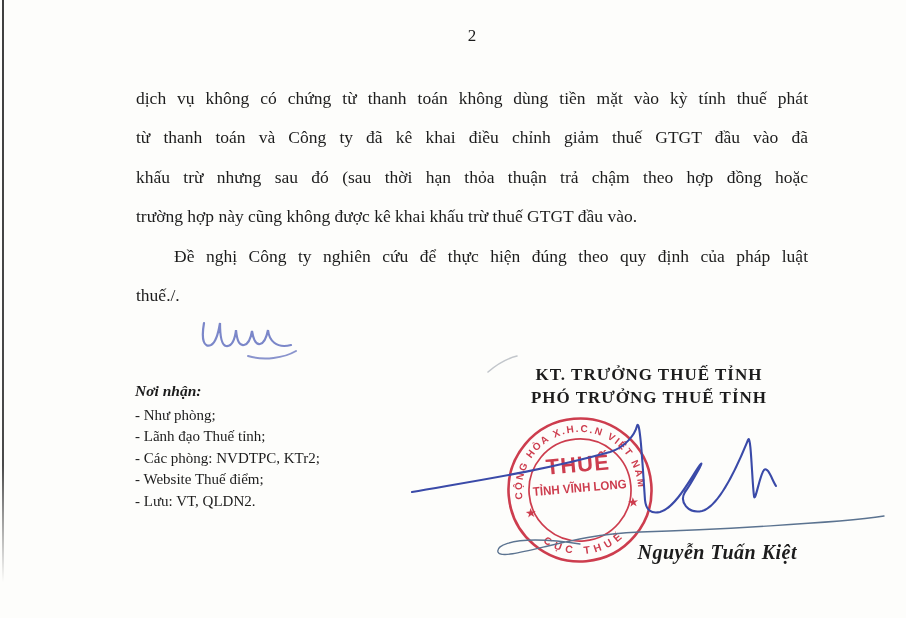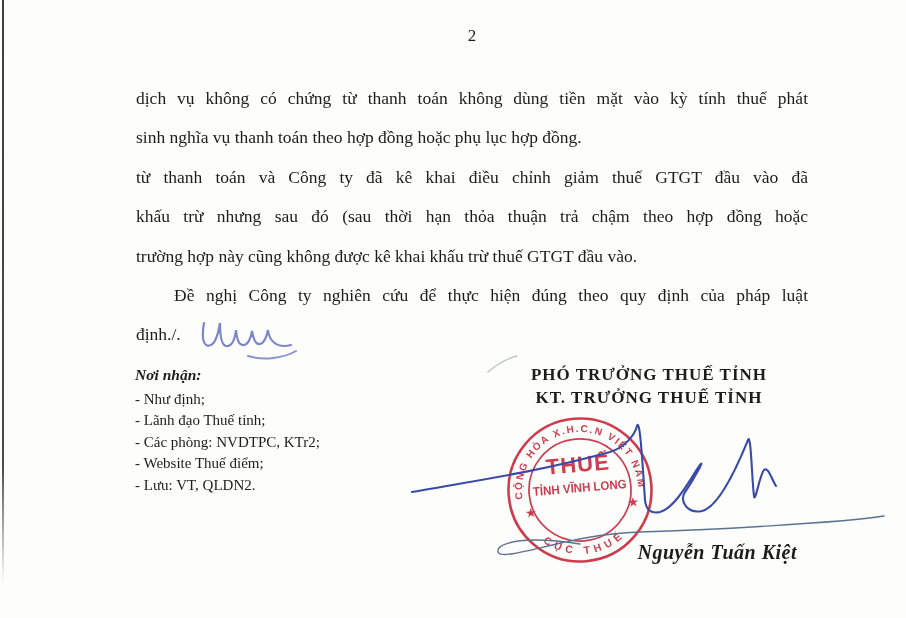--- a/index.html
+++ b/index.html
@@ -21,21 +21,21 @@
   }
   .body-text{
     position:absolute;left:136px;top:72px;width:672px;
     font-size:17.5px;line-height:25.4px;
   }
   .body-text p{margin:0 0 11px 0;}
   .ln{text-align:justify;text-align-last:justify;margin-top:14px;}
   .ln.last{text-align:left;text-align-last:left;}
   .ln.indent{text-indent:38px;}
   .recipients{
-    position:absolute;left:135px;top:364px;
+    position:absolute;left:135px;top:380px;
     font-size:15px;line-height:21.5px;
   }
   .recipients .title{font-weight:bold;font-style:italic;font-size:15.5px;margin-bottom:3px;}
   .sig-titles{
     position:absolute;left:488px;top:364px;width:322px;
     text-align:center;font-weight:bold;font-size:17px;
     line-height:22.5px;letter-spacing:1px;
   }
   .signer-name{
     position:absolute;left:497px;top:541px;width:300px;
@@ -54,45 +54,44 @@
 
 <div class="page">
 
   <div class="scan-line"></div>
 
   <div class="page-number">2</div>
 
   <div class="body-text">
     <p>
       <span class="ln" style="display:block">dịch vụ không có chứng từ thanh toán không dùng tiền mặt vào kỳ tính thuế phát</span>
-      <span class="ln last" style="display:block">sinh nghĩa vụ thanh toán theo hợp đồng hoặc phụ lục hợp đồng.</span>
     </p>
     <p>
       <span class="ln" style="display:block">từ thanh toán và Công ty đã kê khai điều chỉnh giảm thuế GTGT đầu vào đã</span>
       <span class="ln" style="display:block">khấu trừ nhưng sau đó (sau thời hạn thỏa thuận trả chậm theo hợp đồng hoặc</span>
       <span class="ln last" style="display:block">trường hợp này cũng không được kê khai khấu trừ thuế GTGT đầu vào.</span>
     </p>
     <p>
       <span class="ln indent" style="display:block">Đề nghị Công ty nghiên cứu để thực hiện đúng theo quy định của pháp luật</span>
-      <span class="ln last" style="display:block">định./.</span>
+      <span class="ln last" style="display:block">thuế./.</span>
     </p>
   </div>
 
   <div class="recipients">
     <div class="title">Nơi nhận:</div>
-    <div>- Như định;</div>
+    <div>- Như phòng;</div>
     <div>- Lãnh đạo Thuế tỉnh;</div>
     <div>- Các phòng: NVDTPC, KTr2;</div>
     <div>- Website Thuế điểm;</div>
     <div>- Lưu: VT, QLDN2.</div>
   </div>
 
   <div class="sig-titles">
+    <div>KT. TRƯỞNG THUẾ TỈNH</div>
     <div>PHÓ TRƯỞNG THUẾ TỈNH</div>
-    <div>KT. TRƯỞNG THUẾ TỈNH</div>
   </div>
 
   <svg class="faint-svg" width="34" height="22" viewBox="0 0 34 22">
     <path d="M2,18 C9,12 19,5 31,2" fill="none" stroke="#c2c6cb" stroke-width="1.6" stroke-linecap="round"></path>
   </svg>
 
   <svg class="stamp-svg" width="152" height="152" viewBox="0 0 152 152">
     <g transform="rotate(-5 76 76)" fill="#cd3d4e">
       <circle cx="76" cy="76" r="71.5" fill="none" stroke="#cd3d4e" stroke-width="2.6"></circle>
       <circle cx="76" cy="76" r="51" fill="none" stroke="#cd3d4e" stroke-width="1.7"></circle>

